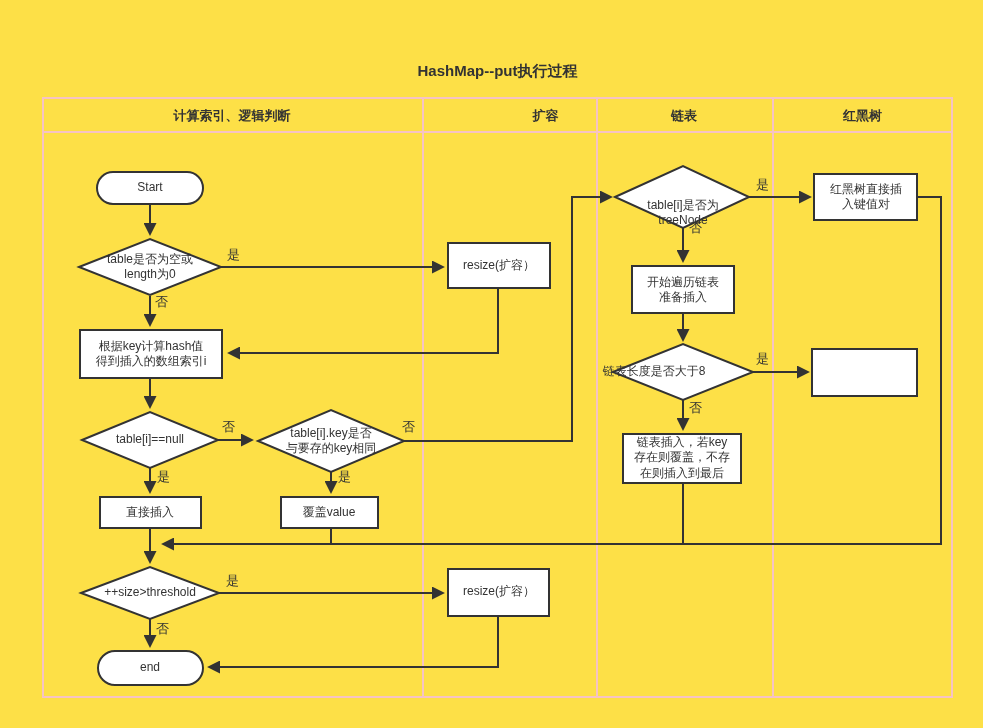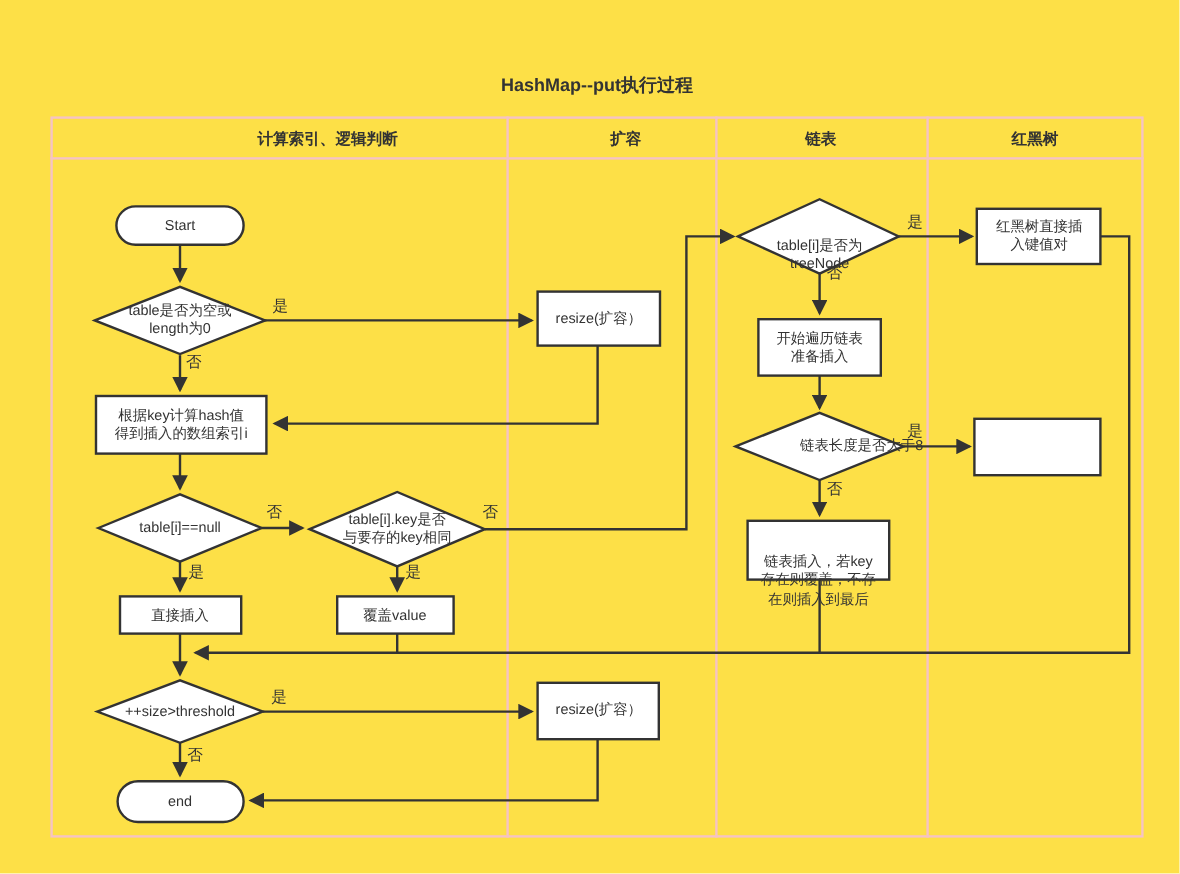--- a/index.html
+++ b/index.html
@@ -36,22 +36,22 @@
 <div id="page">
 
   <div class="title">HashMap--put执行过程</div>
 
   <div class="lane-frame" style="left:42px; top:97px; width:911px; height:601px;"></div>
   <div class="lane-hline" style="left:42px; top:131px; width:911px;"></div>
   <div class="lane-vline" style="left:422px; top:97px; height:601px;"></div>
   <div class="lane-vline" style="left:596px; top:97px; height:601px;"></div>
   <div class="lane-vline" style="left:772px; top:97px; height:601px;"></div>
 
-  <div class="lane-label" style="left:42px; width:380px;padding-left:41px;">计算索引、逻辑判断</div>
-  <div class="lane-label" style="left:422px; width:199px;">扩容</div>
+  <div class="lane-label" style="left:42px; width:380px;">计算索引、逻辑判断</div>
+  <div class="lane-label" style="left:446px; width:199px;">扩容</div>
   <div class="lane-label" style="left:596px; width:176px;">链表</div>
   <div class="lane-label" style="left:772px; width:181px;">红黑树</div>
 
   <svg width="983" height="728">
     <defs>
       <marker id="arr" viewBox="0 0 10 10" refX="8.5" refY="5" markerWidth="6.5" markerHeight="6.5" orient="auto">
         <path d="M0,0 L10,5 L0,10 z" fill="#333333"></path>
       </marker>
     </defs>
 
@@ -106,22 +106,22 @@
   <div class="node-text" style="left:331px; top:441px; width:120px;">table[i].key是否
 与要存的key相同</div>
   <div class="node-text" style="left:150px; top:513px;">直接插入</div>
   <div class="node-text" style="left:329px; top:513px;">覆盖value</div>
   <div class="node-text" style="left:683px; top:197px; width:120px;margin-top:16px;">table[i]是否为
 treeNode</div>
   <div class="node-text" style="left:683px; top:290px; width:96px;">开始遍历链表
 准备插入</div>
   <div class="node-text" style="left:866px; top:197px; width:96px;">红黑树直接插
 入键值对</div>
-  <div class="node-text" style="left:718px; top:372px; width:142px;">链表长度是否大于8</div>
-  <div class="node-text" style="left:682px; top:484px; width:114px;">链表插入，若key
+  <div class="node-text" style="left:654px; top:372px; width:142px;">链表长度是否大于8</div>
+  <div class="node-text" style="left:682px; top:458px; width:114px;">链表插入，若key
 存在则覆盖，不存
 在则插入到最后</div>
   <div class="node-text" style="left:150px; top:593px;">++size&gt;threshold</div>
   <div class="node-text" style="left:499px; top:592px;">resize(扩容）</div>
   <div class="node-text" style="left:150px; top:668px;">end</div>
 
   <div class="edge-label" style="left:227px; top:246px;">是</div>
   <div class="edge-label" style="left:155px; top:293px;">否</div>
   <div class="edge-label" style="left:157px; top:468px;">是</div>
   <div class="edge-label" style="left:222px; top:418px;">否</div>

